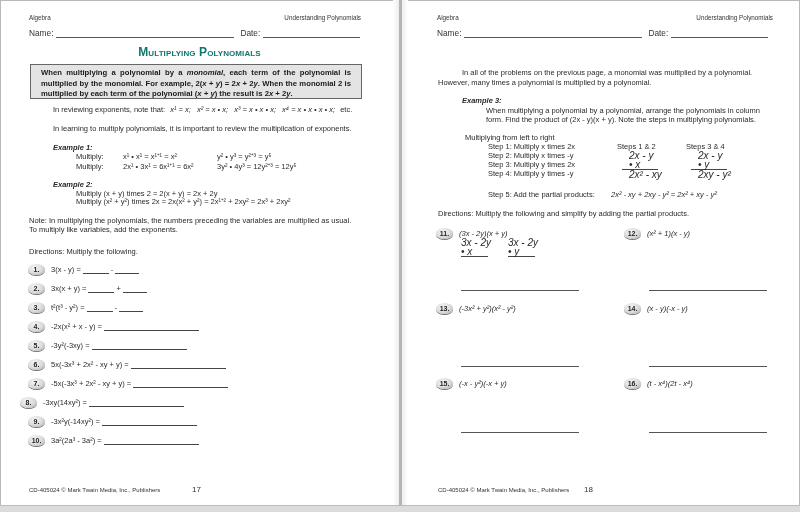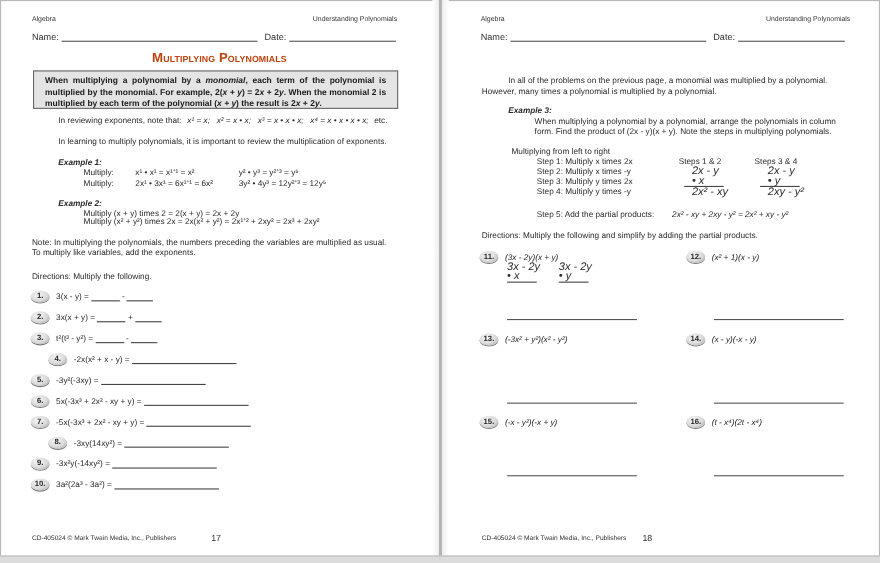--- a/index.html
+++ b/index.html
@@ -13,21 +13,21 @@
   .bottom-edge { position: absolute; left: 0; top: 505px; width: 800px; height: 7px; background: #dcdcdc; border-top: 1px solid #bcbcbc; }
 
   .page { position: absolute; top: 0; height: 505px; }
   .page.left { left: 0; width: 399px; }
   .page.right { left: 402px; width: 398px; }
 
   .runhead { position: absolute; top: 14px; font-size: 6.3px; color: #333; }
   .namerow { position: absolute; top: 28px; font-size: 8.3px; color: #333; display: flex; align-items: flex-end; }
   .uline { display: inline-block; border-bottom: 0.8px solid #555; height: 8px; margin-left: 3px; }
 
-  .title { position: absolute; top: 45px; width: 100%; text-align: center; font-weight: bold; font-size: 12px; letter-spacing: 0.1px; color: #c2410c; font-variant: small-caps; }
+  .title { position: absolute; top: 45px; width: 100%; text-align: center; font-weight: bold; font-size: 12px; letter-spacing: 0.1px; color: #0f766e; font-variant: small-caps; }
 
   .rulebox { position: absolute; left: 30px; top: 64px; width: 332px; height: 35px; background: #e4e4e4; border: 1px solid #666; padding: 3px 10px; font-size: 7.7px; font-weight: bold; line-height: 10.5px; text-align: justify; color: #1a1a1a; }
 
   .txt { position: absolute; font-size: 7.5px; line-height: 10px; color: #2a2a2a; white-space: nowrap; }
   .txt i, .it { font-style: italic; }
   .bold { font-weight: normal; }
   .exlabel { font-weight: bold; font-style: italic; }
 
   .prob { position: absolute; display: flex; align-items: center; font-size: 7.5px; color: #2a2a2a; white-space: nowrap; }
   .badge { display: inline-flex; align-items: center; justify-content: center; width: 17px; height: 11px; border-radius: 50%; background: radial-gradient(ellipse at 40% 35%, #f6f6f6 0%, #d9d9d9 55%, #9a9a9a 100%); box-shadow: 0 1px 0 #777; font-size: 7px; font-weight: bold; color: #222; margin-right: 6px; }
@@ -109,41 +109,41 @@
     <span>+</span>
     <span class="ans" style="width:24px"></span>
   </div>
   <div class="prob" style="left:28px; top:302px">
     <span class="badge">3.</span>
     <span>t²(t³ - y²) =</span>
     <span class="ans" style="width:26px"></span>
     <span>-</span>
     <span class="ans" style="width:24px"></span>
   </div>
-  <div class="prob" style="left:44px; top:321px">
+  <div class="prob" style="left:28px; top:321px">
     <span class="badge">4.</span>
     <span>-2x(x² + x - y) =</span>
     <span class="ans" style="width:95px"></span>
   </div>
   <div class="prob" style="left:28px; top:340px">
     <span class="badge">5.</span>
     <span>-3y²(-3xy) =</span>
     <span class="ans" style="width:95px"></span>
   </div>
   <div class="prob" style="left:28px; top:359px">
     <span class="badge">6.</span>
     <span>5x(-3x³ + 2x² - xy + y) =</span>
     <span class="ans" style="width:95px"></span>
   </div>
   <div class="prob" style="left:28px; top:378px">
     <span class="badge">7.</span>
     <span>-5x(-3x³ + 2x² - xy + y) =</span>
     <span class="ans" style="width:95px"></span>
   </div>
-  <div class="prob" style="left:44px; top:397px">
+  <div class="prob" style="left:20px; top:397px">
     <span class="badge">8.</span>
     <span>-3xy(14xy²) =</span>
     <span class="ans" style="width:95px"></span>
   </div>
   <div class="prob" style="left:28px; top:416px">
     <span class="badge">9.</span>
     <span>-3x²y(-14xy²) =</span>
     <span class="ans" style="width:95px"></span>
   </div>
   <div class="prob" style="left:28px; top:435px">

